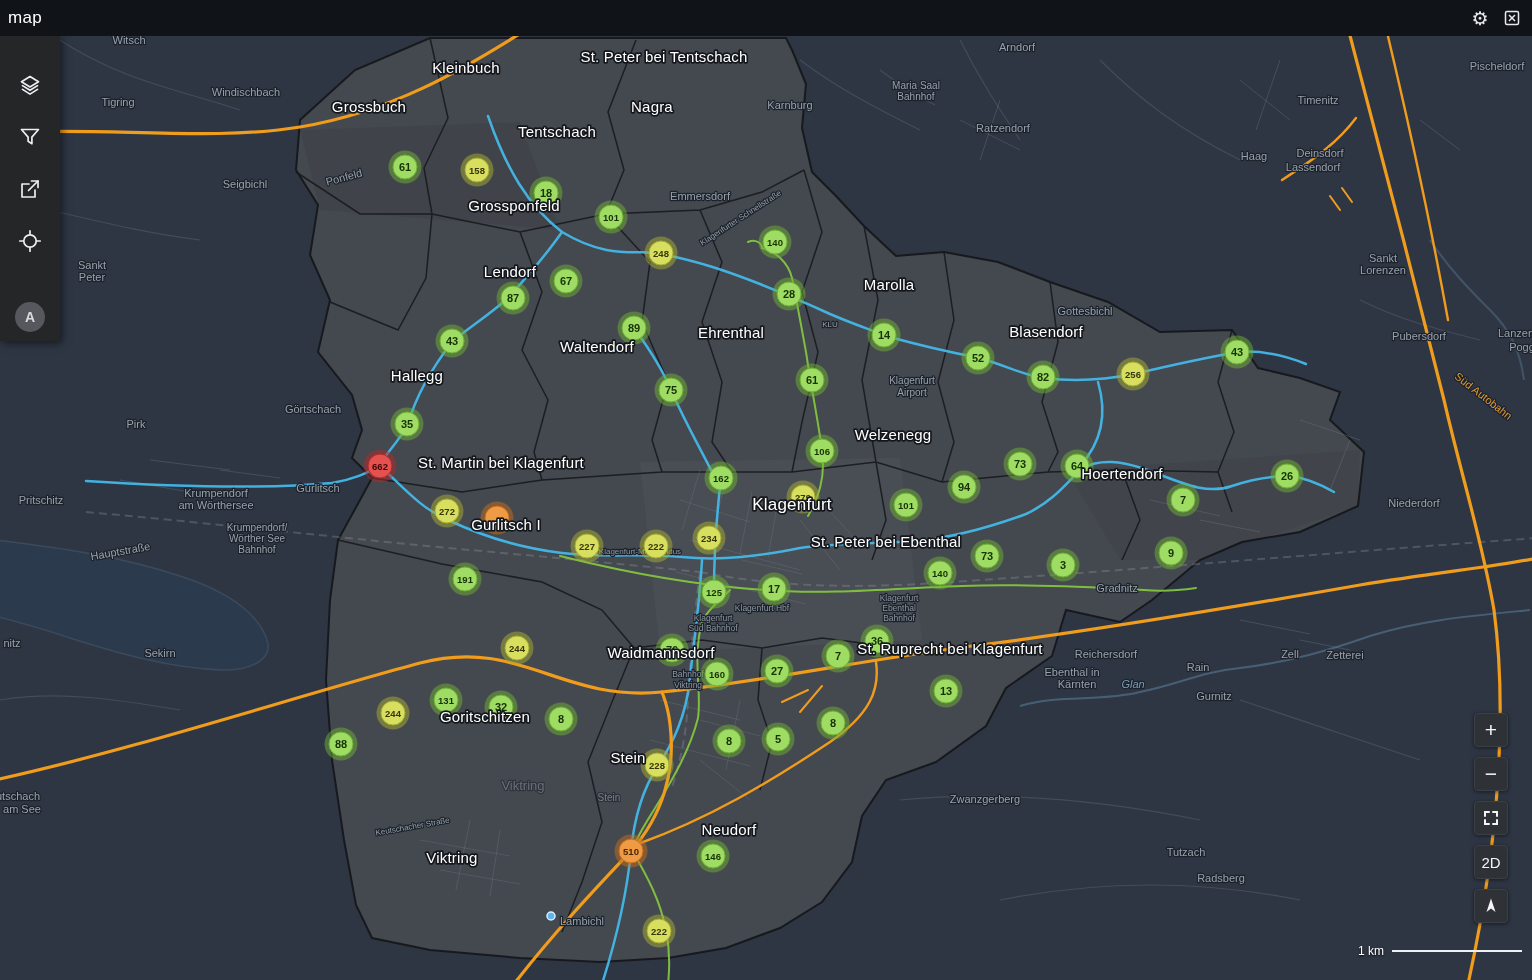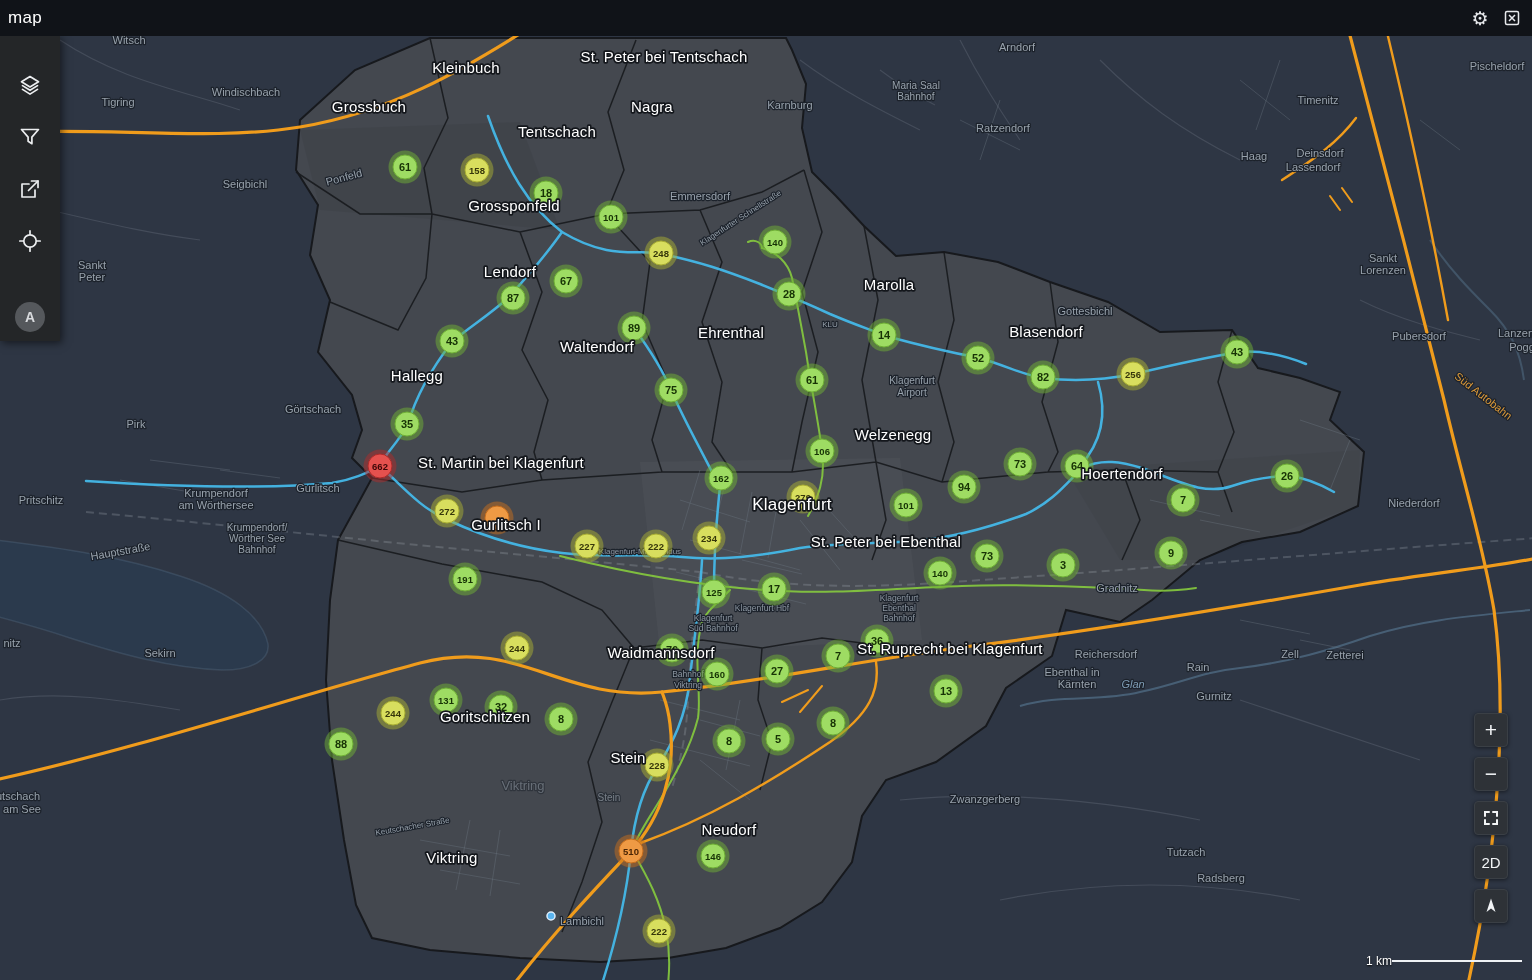--- a/index.html
+++ b/index.html
@@ -28,21 +28,21 @@
   .lblmin{stroke:#1c222b;stroke-width:2.4px;paint-order:stroke;stroke-linejoin:round}
   .clv{font-weight:bold}
   
   .map-controls{position:absolute;top:713px;right:24px;display:flex;flex-direction:column;gap:10px;z-index:30}
   .ctrl-btn{width:34px;height:34px;border-radius:4px;background:#2e3237;color:#f2f4f6;display:flex;
             align-items:center;justify-content:center;font-size:21px;box-shadow:0 1px 4px rgba(0,0,0,.5);
             cursor:pointer;border:1px solid #3a3f45;box-sizing:border-box}
   .ctrl-btn.mode{font-size:15px;font-weight:normal}
   .ctrl-btn svg{stroke:#f2f4f6;fill:none;stroke-width:2;stroke-linecap:round}
   
-  .scalebar{position:absolute;right:10px;bottom:12px;display:flex;align-items:center;z-index:30;
+  .scalebar{position:absolute;right:10px;bottom:22px;display:flex;align-items:center;gap:8px;z-index:30;
             color:#fff;font-size:12px;text-shadow:0 1px 2px #000}
   .scalebar .line{width:130px;height:0;border-top:2px solid #eef1f4}
 </style>
 </head>
 <body>
 
 <div class="app">
 
   <svg id="map" width="1532" height="944" viewBox="0 36 1532 944" xmlns="http://www.w3.org/2000/svg">
 

